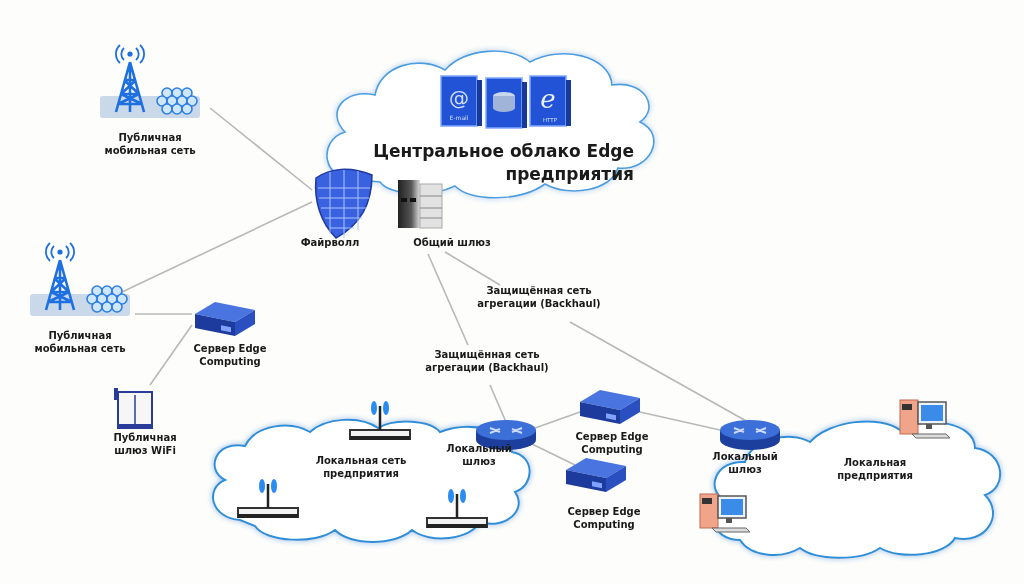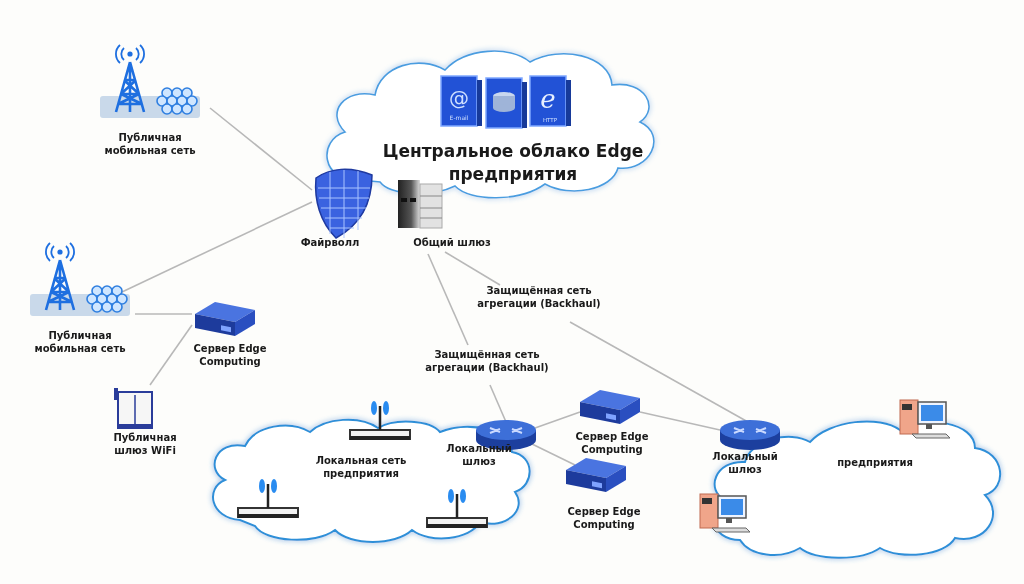--- a/index.html
+++ b/index.html
@@ -175,21 +175,21 @@
   <use href="#router" x="506" y="430"></use>
   <use href="#router" x="750" y="430"></use>
 
   <use href="#edgeserver" x="610" y="402"></use>
   <use href="#edgeserver" x="596" y="470"></use>
 
   <use href="#pc" x="922" y="418"></use>
   <use href="#pc" x="722" y="512"></use>
 </svg>
 
-<div class="lbl big" style="left:378px; top:140px; width:270px;">
+<div class="lbl big" style="left:364px; top:140px; width:270px;text-align:right;">
   <span>Центральное облако Edge</span>
   <span>предприятия</span>
 </div>
 
 <div class="lbl" style="left:295px; top:236px; width:70px;">Файрволл</div>
 <div class="lbl" style="left:376px; top:236px; width:100px;margin-left:26px;">Общий шлюз</div>
 
 <div class="lbl" style="left:90px; top:131px; width:120px;">
   <span>Публичная</span>
   <span>мобильная сеть</span>
@@ -239,14 +239,15 @@
   <span>Локальная сеть</span>
   <span>предприятия</span>
 </div>
 
 <div class="lbl" style="left:700px; top:450px; width:90px;">
   <span>Локальный</span>
   <span>шлюз</span>
 </div>
 
 <div class="lbl" style="left:800px; top:456px; width:150px;">
+  <span>Локальная</span>
   <span>предприятия</span>
 </div>
 
 </body></html>

